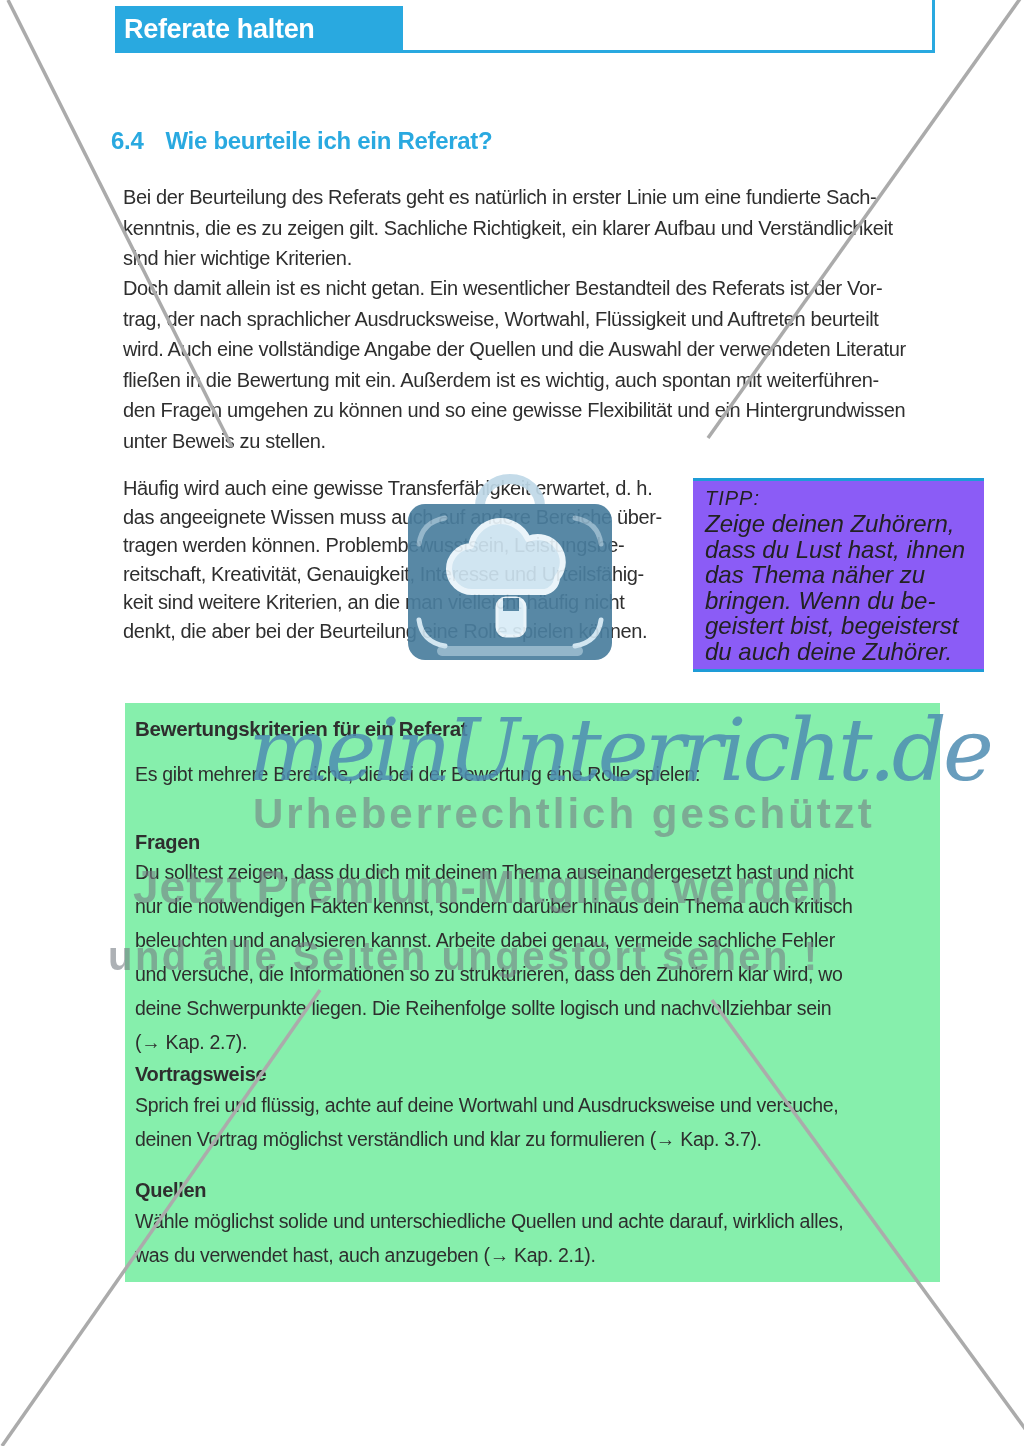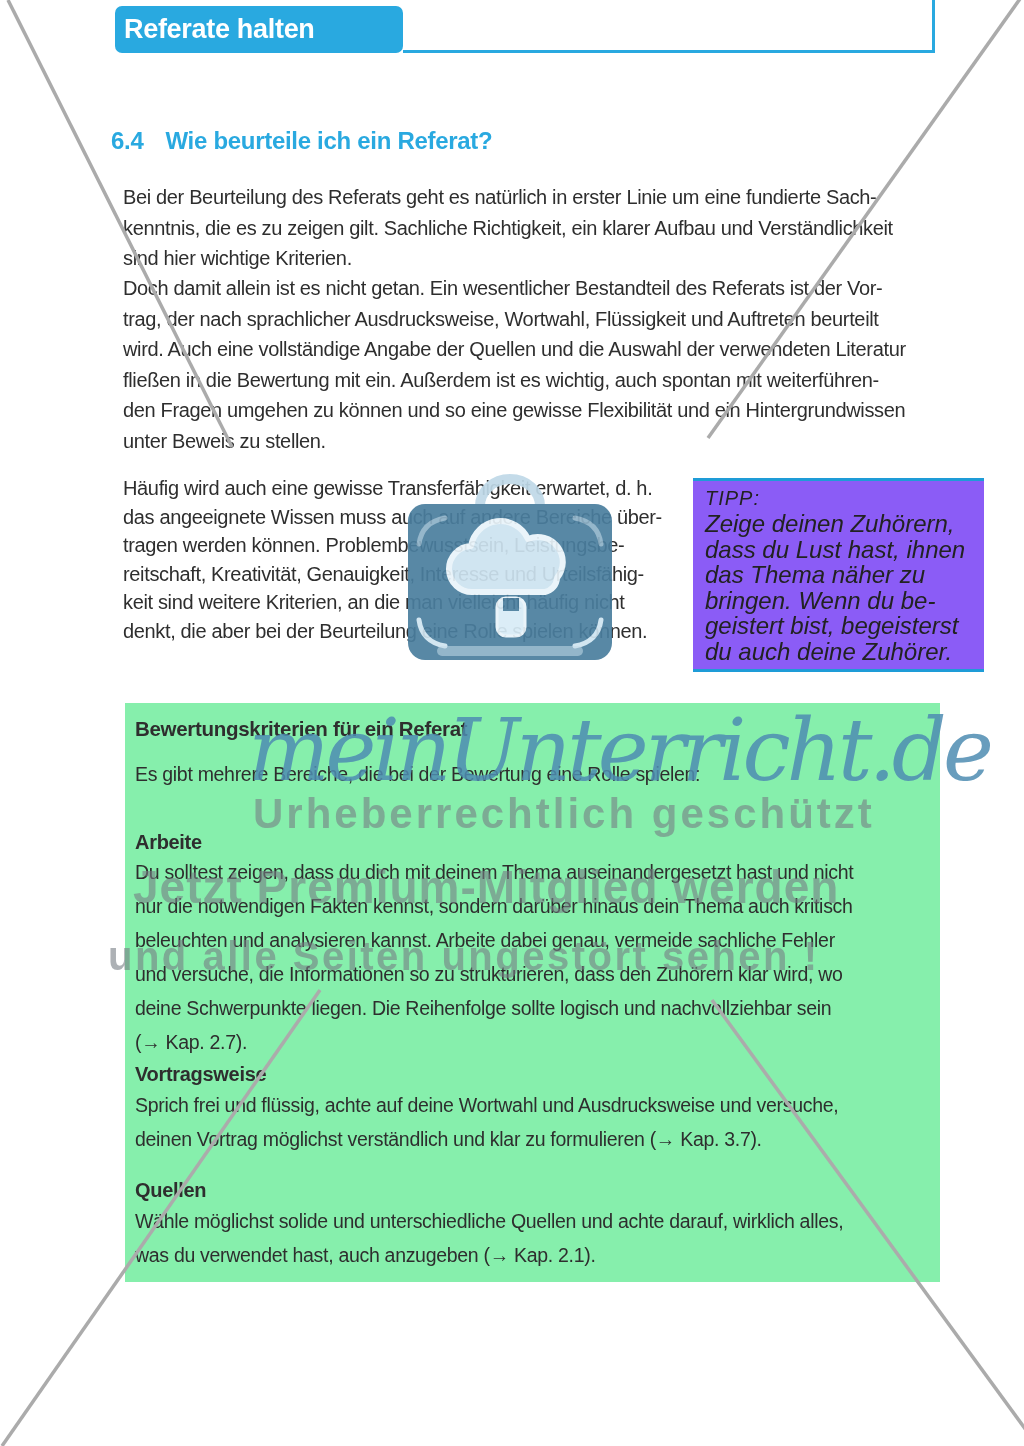--- a/index.html
+++ b/index.html
@@ -4,21 +4,21 @@
 <style>
   html,body{margin:0;padding:0;background:#e8e8e8;}
   #page{
     position:relative;width:1024px;height:1446px;margin:0 auto;
     background:#ffffff;overflow:hidden;
     font-family:"Liberation Sans",sans-serif;color:#2e2e2e;
   }
   
   .header-bar{
     position:absolute;left:115px;top:6px;width:288px;height:47px;
-    background:#29a9e0;display:flex;align-items:center;border-radius:7px;
+    background:#29a9e0;display:flex;align-items:center;
   }
   .header-bar .title{
     color:#ffffff;font-size:27px;font-weight:bold;padding-left:9px;
     letter-spacing:-0.3px;
   }
   .header-rule{
     position:absolute;left:403px;top:0;width:529px;height:50px;
     border-bottom:3px solid #29a9e0;border-right:3px solid #29a9e0;
   }
   
@@ -123,21 +123,21 @@
 bringen. Wenn du be-
 geistert bist, begeisterst
 du auch deine Zuhörer.</div>
   </div>
 
   <div class="wm-script">meinUnterricht.de</div>
 
   <div class="criteria-box">
     <div class="abs box-title">Bewertungskriterien für ein Referat</div>
     <div class="abs box-intro">Es gibt mehrere Bereiche, die bei der Bewertung eine Rolle spielen:</div>
-    <div id="h-inhalt" class="abs box-h">Arbeite</div>
+    <div id="h-inhalt" class="abs box-h">Fragen</div>
     <div id="p-inhalt" class="abs box-p">Du solltest zeigen, dass du dich mit deinem Thema auseinandergesetzt hast und nicht
 nur die notwendigen Fakten kennst, sondern darüber hinaus dein Thema auch kritisch
 beleuchten und analysieren kannst. Arbeite dabei genau, vermeide sachliche Fehler
 und versuche, die Informationen so zu strukturieren, dass den Zuhörern klar wird, wo
 deine Schwerpunkte liegen. Die Reihenfolge sollte logisch und nachvollziehbar sein
 (→ Kap. 2.7).</div>
     <div id="h-vortrag" class="abs box-h">Vortragsweise</div>
     <div id="p-vortrag" class="abs box-p">Sprich frei und flüssig, achte auf deine Wortwahl und Ausdrucksweise und versuche,
 deinen Vortrag möglichst verständlich und klar zu formulieren (→ Kap. 3.7).</div>
     <div id="h-quellen" class="abs box-h">Quellen</div>

